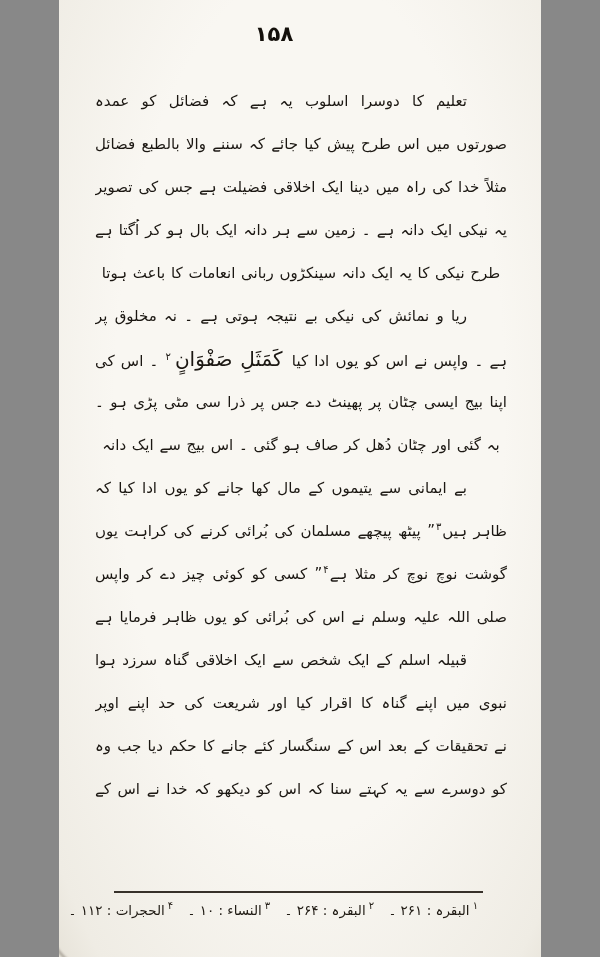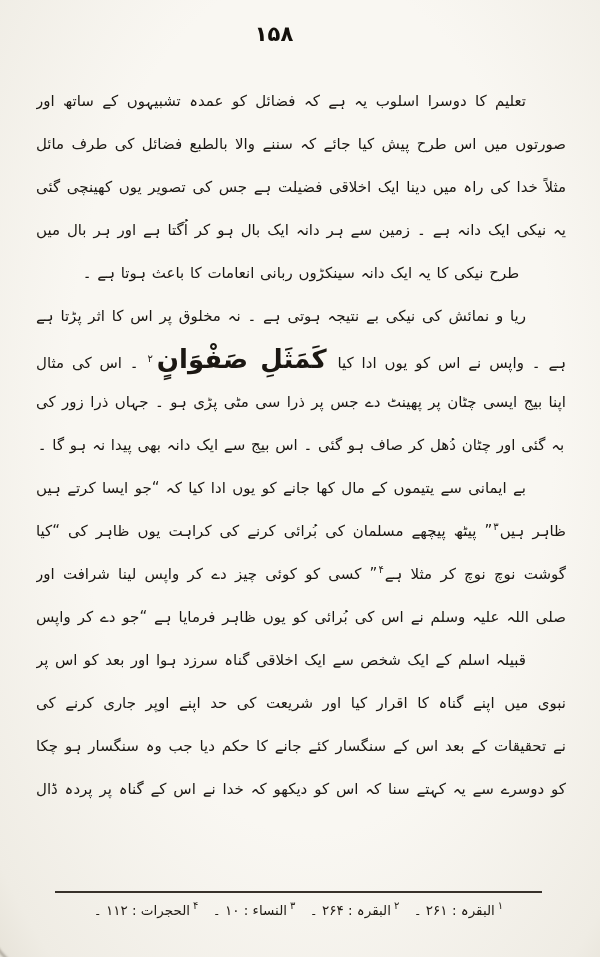--- a/index.html
+++ b/index.html
@@ -1,18 +1,18 @@
 <!DOCTYPE html>
 <html lang="ur" dir="rtl"><head>
 <meta charset="utf-8">
 <style>
   html,body{margin:0;padding:0;background:#888;}
   .page{
     position:relative;
-    width:600px;height:957px;
+    width:482px;height:957px;
     margin:0 auto;
     background:radial-gradient(ellipse at 52% 42%, #f9f7f2 55%, #efece4 92%, #e7e3d9 100%);
     overflow:hidden;
     font-family:"DejaVu Sans", sans-serif;
     color:#1b1712;
   }
   
   .page::after{
     content:"";
     position:absolute;left:-14px;bottom:-18px;width:70px;height:120px;
@@ -38,21 +38,21 @@
     font-size:15px;
     white-space:normal;
     overflow:hidden;
     text-align:justify;
     text-align-last:justify;
     word-spacing:1px;
   }
   .line.indent{padding-right:40px;}
   .line.center{text-align:center;text-align-last:center;}
   .quran{
-    font-size:26px;font-weight:bold;
+    font-size:20px;font-weight:normal;
     letter-spacing:.5px;
     padding:0 3px;
   }
   .sup{
     font-size:10px;
     vertical-align:super;
     line-height:0;
     padding:0 1px;
   }
   .footnote{

